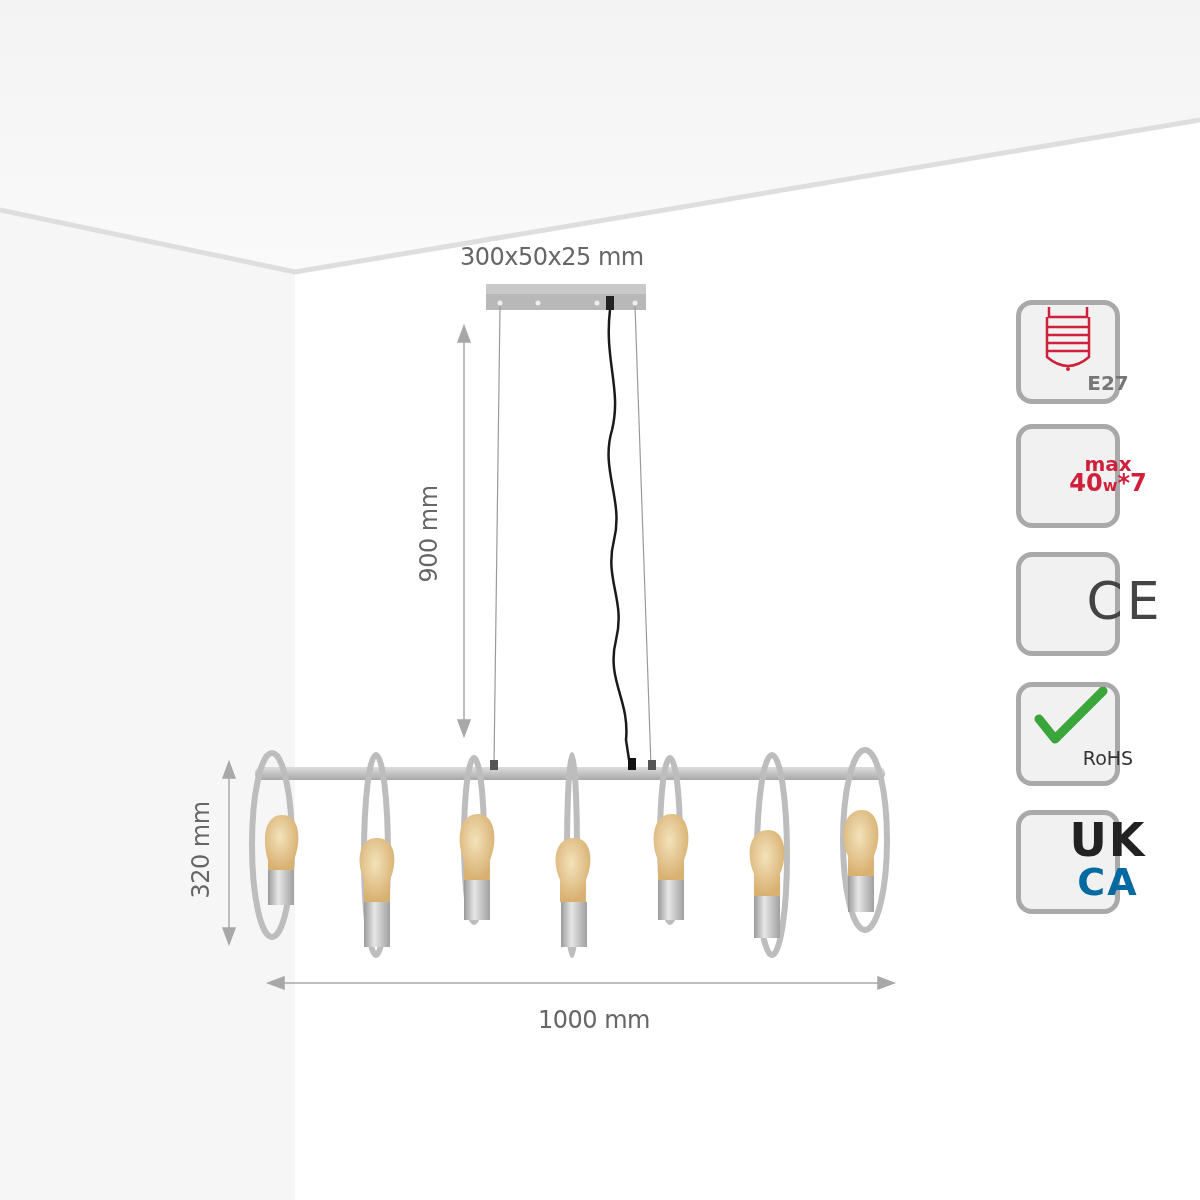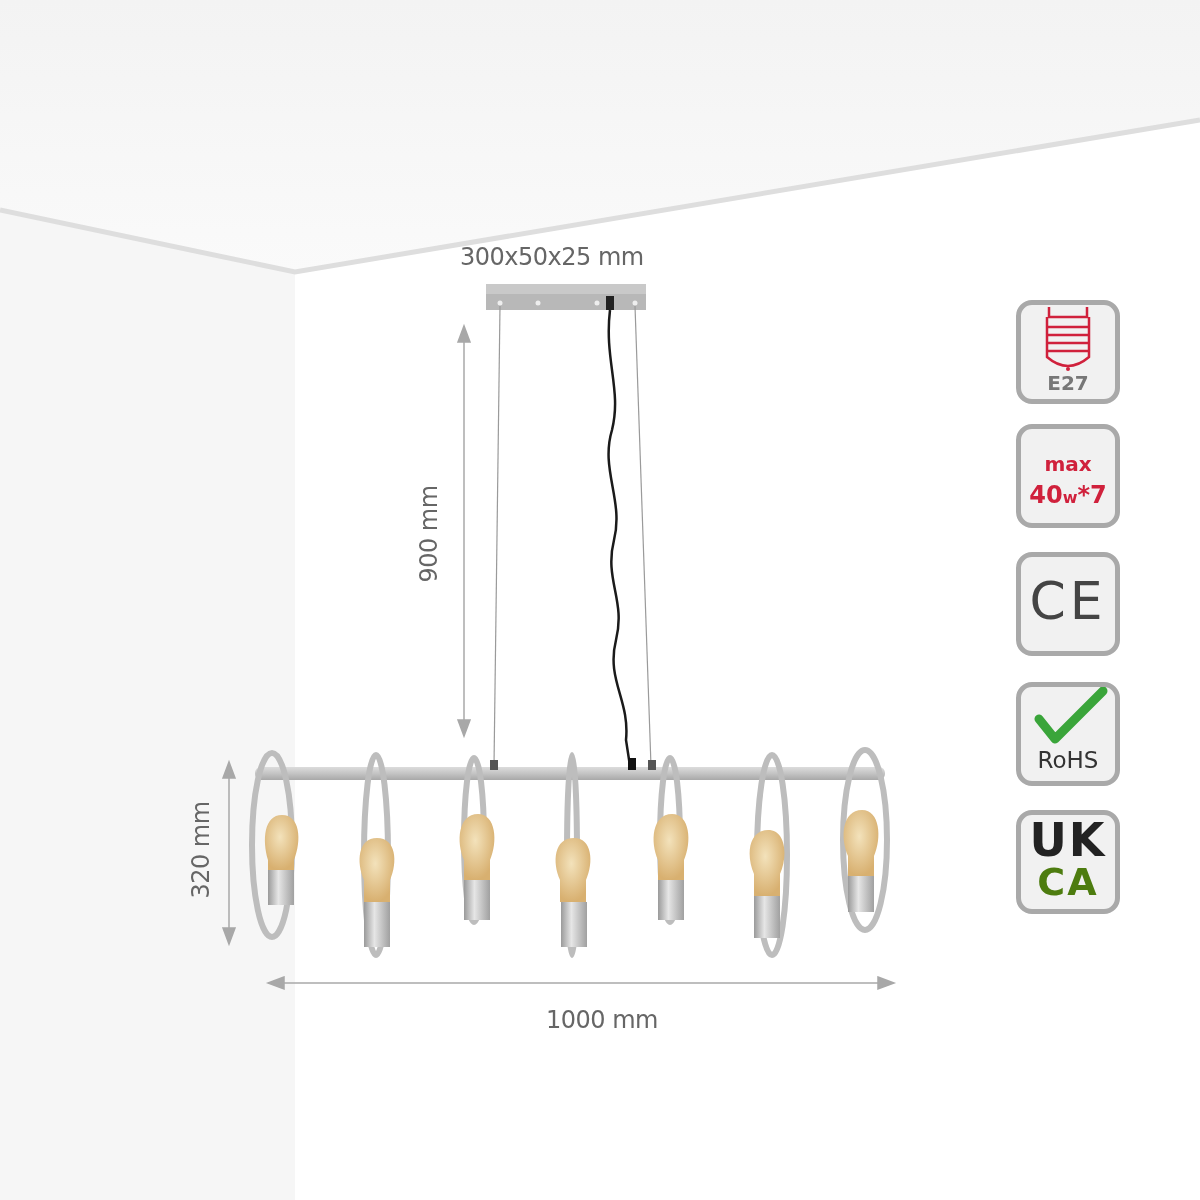--- a/index.html
+++ b/index.html
@@ -1,20 +1,20 @@
 <!DOCTYPE html>
 <html><head>
 <meta charset="utf-8">
 <style>
   html, body { margin:0; padding:0; }
   body { width:1200px; height:1200px; position:relative; overflow:hidden; background:#ffffff; font-family:"DejaVu Sans", sans-serif; }
   .scene { position:absolute; inset:0; }
   .dim { position:absolute; color:#666; font-size:24px; font-family:"DejaVu Sans", sans-serif; letter-spacing:-0.5px; transform-origin:center; white-space:nowrap; }
   .badge { position:absolute; left:1016px; width:104px; height:104px; box-sizing:border-box; border:5px solid #a9a9a9; border-radius:16px; background:#f1f1f1; }
-  .badge-text { position:absolute; width:100%; text-align:center; font-family:"DejaVu Sans", sans-serif; font-weight:bold; }
+  .badge-text { position:absolute; width:100%; text-align:center; font-family:"DejaVu Sans", sans-serif; font-weight:bold;padding-left:40px; }
 </style>
 </head>
 <body>
 
 <div class="scene">
   <svg width="1200" height="1200" viewBox="0 0 1200 1200" style="position:absolute;left:0;top:0">
     <defs>
       <linearGradient id="ceil" x1="0" y1="0" x2="0" y2="1">
         <stop offset="0" stop-color="#f3f3f3"></stop>
         <stop offset="1" stop-color="#fafafa"></stop>
@@ -105,52 +105,52 @@
     </g>
 
     <rect x="490" y="760" width="8" height="10" fill="#555"></rect>
     <rect x="628" y="758" width="8" height="12" fill="#111"></rect>
     <rect x="648" y="760" width="8" height="10" fill="#555"></rect>
   </svg>
 
   <div class="dim" style="left:460px;top:243px;">300x50x25 mm</div>
   <div class="dim" style="left:380px;top:520px;transform:rotate(-90deg);">900 mm</div>
   <div class="dim" style="left:152px;top:836px;transform:rotate(-90deg);">320 mm</div>
-  <div class="dim" style="left:538px;top:1006px;margin-left:8px;">1000 mm</div>
+  <div class="dim" style="left:538px;top:1006px;">1000 mm</div>
 
   <div class="badge" style="top:300px;">
     <svg width="94" height="94" style="position:absolute;left:0;top:0">
       <g fill="none" stroke="#d0213c" stroke-width="2.5">
         <path d="M28,2 L28,12 L66,12 L66,2"></path>
         <path d="M26,12 L26,52 Q47,70 68,52 L68,12"></path>
         <line x1="26" y1="22" x2="68" y2="22"></line>
         <line x1="26" y1="30" x2="68" y2="30"></line>
         <line x1="26" y1="38" x2="68" y2="38"></line>
         <line x1="26" y1="46" x2="68" y2="46"></line>
       </g>
       <circle cx="47" cy="64" r="2" fill="#d0213c"></circle>
     </svg>
     <div class="badge-text" style="top:66px;font-size:20px;color:#777;">E27</div>
   </div>
 
   <div class="badge" style="top:424px;">
     <div class="badge-text" style="top:23px;font-size:20px;color:#d0213c;">max</div>
-    <div class="badge-text" style="top:40px;font-size:24px;color:#d0213c;margin-top:12px;">
+    <div class="badge-text" style="top:40px;font-size:24px;color:#d0213c;">
       <span>40</span><span style="font-size:16px">w</span><span>*7</span>
     </div>
   </div>
 
   <div class="badge" style="top:552px;">
-    <div class="badge-text" style="top:14px;font-size:52px;color:#444;font-weight:normal;letter-spacing:4px;">CE</div>
+    <div class="badge-text" style="top:14px;font-size:52px;color:#444;font-weight:normal;letter-spacing:4px;margin-left:17px;">CE</div>
   </div>
 
   <div class="badge" style="top:682px;">
     <svg width="94" height="60" style="position:absolute;left:0;top:0">
       <path d="M18,32 L34,52 L82,4" fill="none" stroke="#3aa53a" stroke-width="9" stroke-linecap="round" stroke-linejoin="round"></path>
     </svg>
-    <div class="badge-text" style="top:60px;font-size:23px;color:#333;font-weight:normal;">RoHS</div>
+    <div class="badge-text" style="top:60px;font-size:19px;color:#333;font-weight:normal;">RoHS</div>
   </div>
 
   <div class="badge" style="top:810px;">
     <div class="badge-text" style="top:4px;font-size:46px;color:#222;line-height:42px;letter-spacing:2px;">UK</div>
-    <div class="badge-text" style="top:46px;font-size:38px;color:#4d7c0f;line-height:42px;letter-spacing:2px;">CA</div>
+    <div class="badge-text" style="top:46px;font-size:38px;color:#0369a1;line-height:42px;letter-spacing:2px;">CA</div>
   </div>
 </div>
 
 </body></html>

